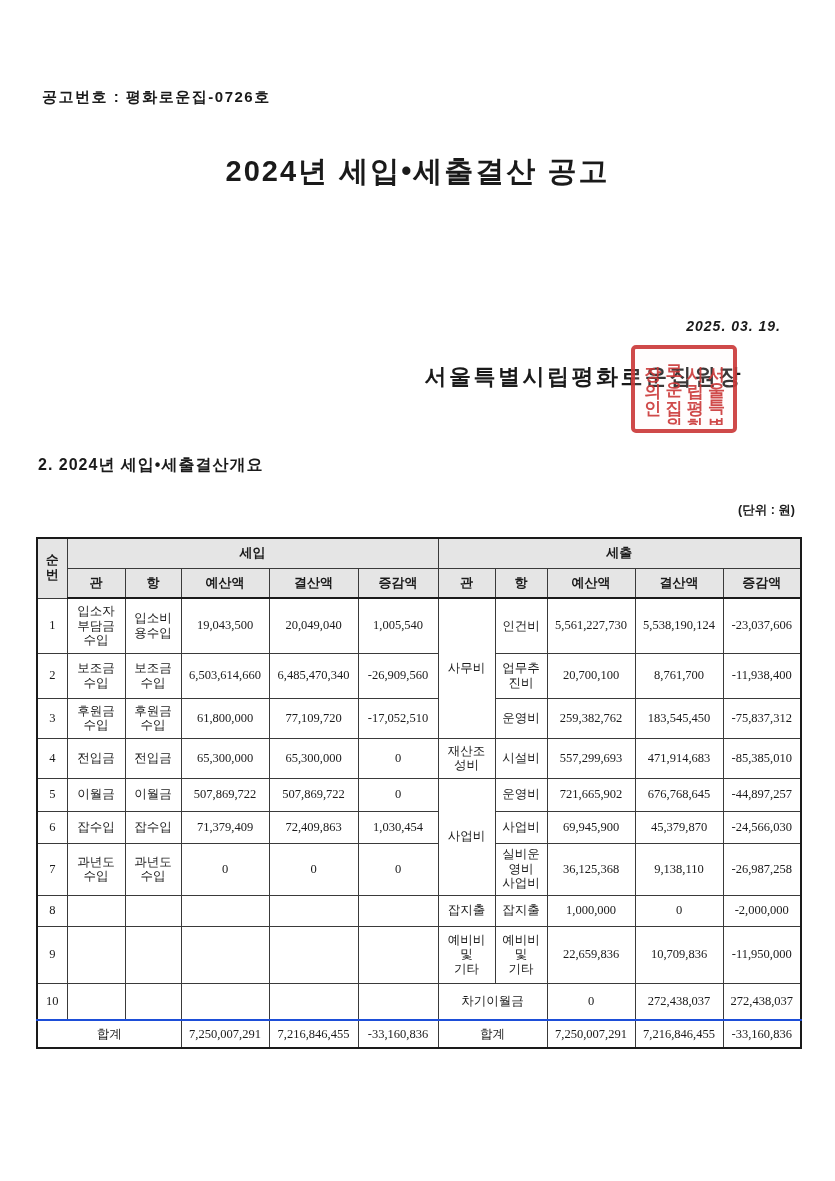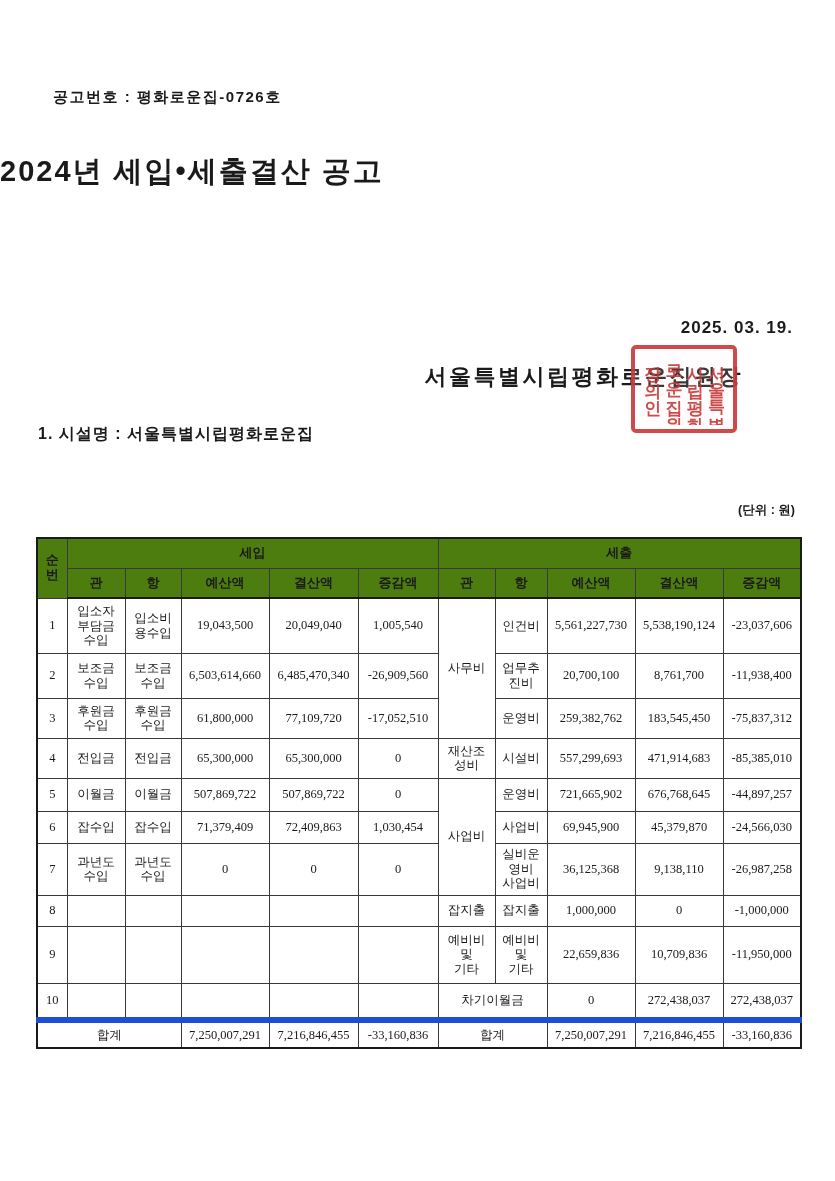--- a/index.html
+++ b/index.html
@@ -1,65 +1,65 @@
 <!DOCTYPE html>
 <html><head>
 <meta charset="utf-8">
 <style>
   html,body{margin:0;padding:0;background:#fff;}
   .page{position:relative;width:835px;height:1181px;background:#ffffff;
         font-family:"Liberation Sans",sans-serif;color:#1a1a1a;overflow:hidden;}
 
-  .notice-no{position:absolute;left:53px;top:88px;font-size:15px;font-weight:bold;letter-spacing:1.5px;}
-  .doc-title{position:absolute;left:0;top:152px;width:100%;text-align:left;
+  .notice-no{position:absolute;left:42px;top:88px;font-size:15px;font-weight:bold;letter-spacing:1.5px;}
+  .doc-title{position:absolute;left:0;top:152px;width:100%;text-align:center;
              font-size:29px;font-weight:bold;letter-spacing:2px;}
   .body-par{position:absolute;left:38px;top:236px;width:758px;
             font-family:"Liberation Serif",serif;font-size:17.5px;line-height:1.6;
             text-align:justify;text-indent:2em;word-break:keep-all;}
-  .date-line{position:absolute;right:42px;top:318px;font-size:17px;font-weight:bold;letter-spacing:1px;}
+  .date-line{position:absolute;right:54px;top:318px;font-size:14px;font-weight:bold;letter-spacing:1px;font-style:italic;}
   .signer{position:absolute;right:92px;top:362px;font-size:22px;font-weight:bold;letter-spacing:2.5px;}
   .stamp{position:absolute;left:631px;top:345px;width:86px;height:72px;
          border:4px solid #cc3b3b;border-radius:5px;padding:4px 6px;opacity:.92;background:rgba(255,240,240,.15);}
   .stamp-inner{writing-mode:vertical-rl;height:100%;width:100%;
                font-family:"Liberation Serif",serif;font-size:17px;line-height:1.25;
                color:#cc3b3b;font-weight:bold;overflow:hidden;}
   .item-line1{position:absolute;left:38px;top:424px;font-size:16px;font-weight:bold;letter-spacing:1px;}
   .item-line2{position:absolute;left:38px;top:455px;font-size:16px;font-weight:bold;letter-spacing:1px;}
   .unit-note{position:absolute;right:40px;top:502px;font-size:12.5px;font-weight:bold;}
 
   table.tbl{position:absolute;left:36px;top:537px;border-collapse:collapse;table-layout:fixed;
             font-family:"Liberation Serif",serif;font-size:12.5px;border:2px solid #1a1a1a;}
   .tbl td{border:1px solid #3a3a3a;text-align:center;vertical-align:middle;padding:1px 2px;overflow:hidden;}
-  .hd{background:#4d7c0f;font-family:"Liberation Sans",sans-serif;font-weight:bold;font-size:13px;margin-left:10px;}
+  .hd{background:#e5e5e5;font-family:"Liberation Sans",sans-serif;font-weight:bold;font-size:13px;margin-left:10px;}
   .kcell{white-space:pre-line;line-height:1.15;}
   .num{text-align:right;padding-right:5px;}
   .vert{display:inline-block;width:14px;word-break:break-all;line-height:1.15;}
   .vtop{vertical-align:top;padding-top:19px;margin-left:46px;}
   .vtop2{vertical-align:top;padding-top:8px;}
   .lab-r{text-align:right;padding-right:20px;}
   tr.subhead td{border-bottom:2px solid #1a1a1a;}
-  tr.total td{border-top:6px solid #1d4ed8;}
+  tr.total td{border-top:2px solid #1d4ed8;}
   tr.hr1{height:30px}tr.hr2{height:30px}
   tr.r1{height:55px}tr.r2{height:45px}tr.r3{height:40px}tr.r4{height:40px}
   tr.r5{height:33px}tr.r6{height:32px}tr.r7{height:52px}tr.r8{height:31px}
   tr.r9{height:57px}tr.r10{height:37px}tr.total{height:28px}
 </style>
 </head>
 <body>
 
 <div class="page">
 
   <div class="notice-no">공고번호 : 평화로운집-0726호</div>
   <div class="doc-title">2024년 세입•세출결산 공고</div>
   <div class="date-line">2025. 03. 19.</div>
   <div class="signer">서울특별시립평화로운집원장</div>
   <div class="stamp">
     <div class="stamp-inner">서울특별시립평화로운집원장의인</div>
   </div>
-  <div class="item-line1">1. 시설명 : 서울특별시립평화로운집</div>
+  <div class="item-line2">2. 2024년 세입•세출결산개요</div>
   <div class="unit-note">(단위 : 원)</div>
 
   <table class="tbl">
     <colgroup>
       <col style="width:30px">
         <col style="width:58px">
         <col style="width:56px">
         <col style="width:88px">
         <col style="width:89px">
         <col style="width:80px">
@@ -192,21 +192,21 @@
       <td>8</td>
       <td></td>
       <td></td>
       <td></td>
       <td></td>
       <td></td>
       <td class="kcell">잡지출</td>
       <td class="kcell">잡지출</td>
       <td class="num">1,000,000</td>
       <td class="num">0</td>
-      <td class="num">-1,000,000</td>
+      <td class="num">-2,000,000</td>
     </tr>
     <tr class="r9">
       <td>9</td>
       <td></td>
       <td></td>
       <td></td>
       <td></td>
       <td></td>
       <td class="kcell">예비비
 및

